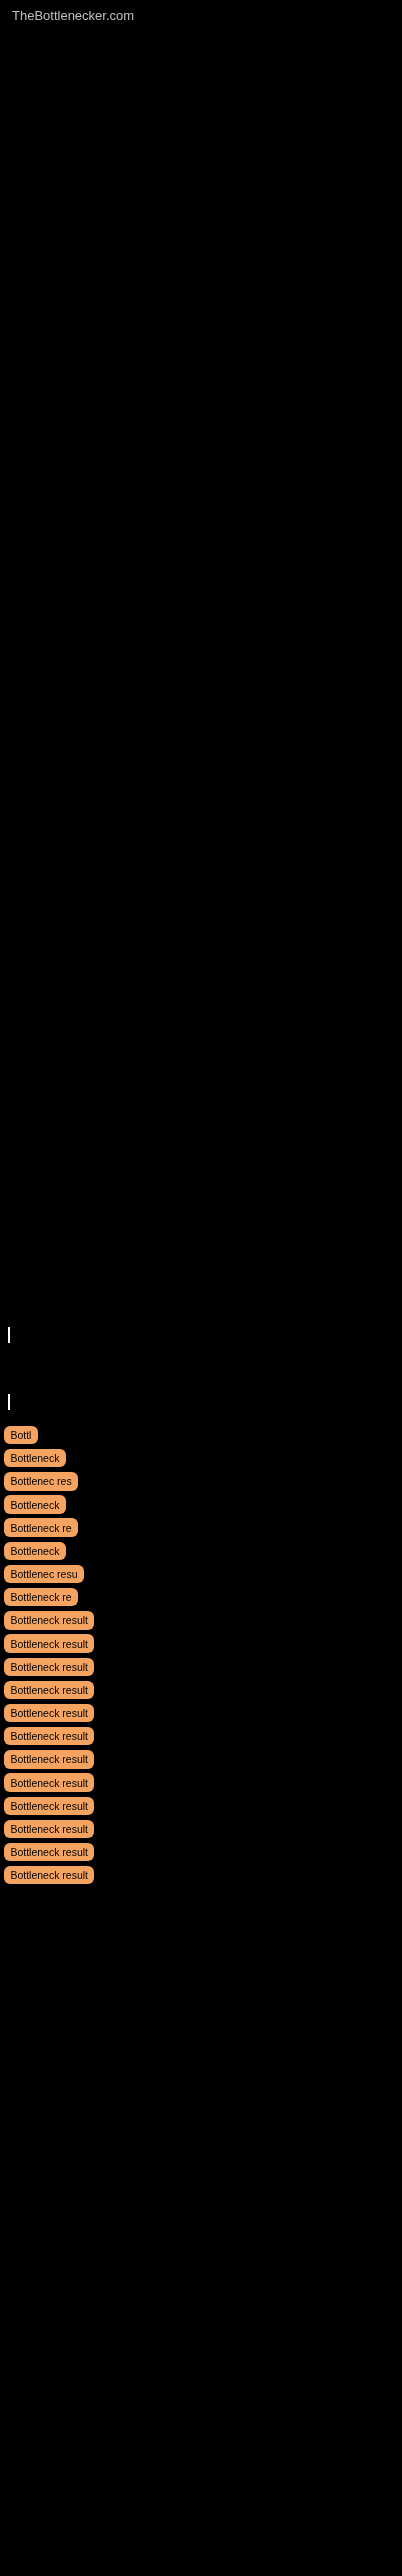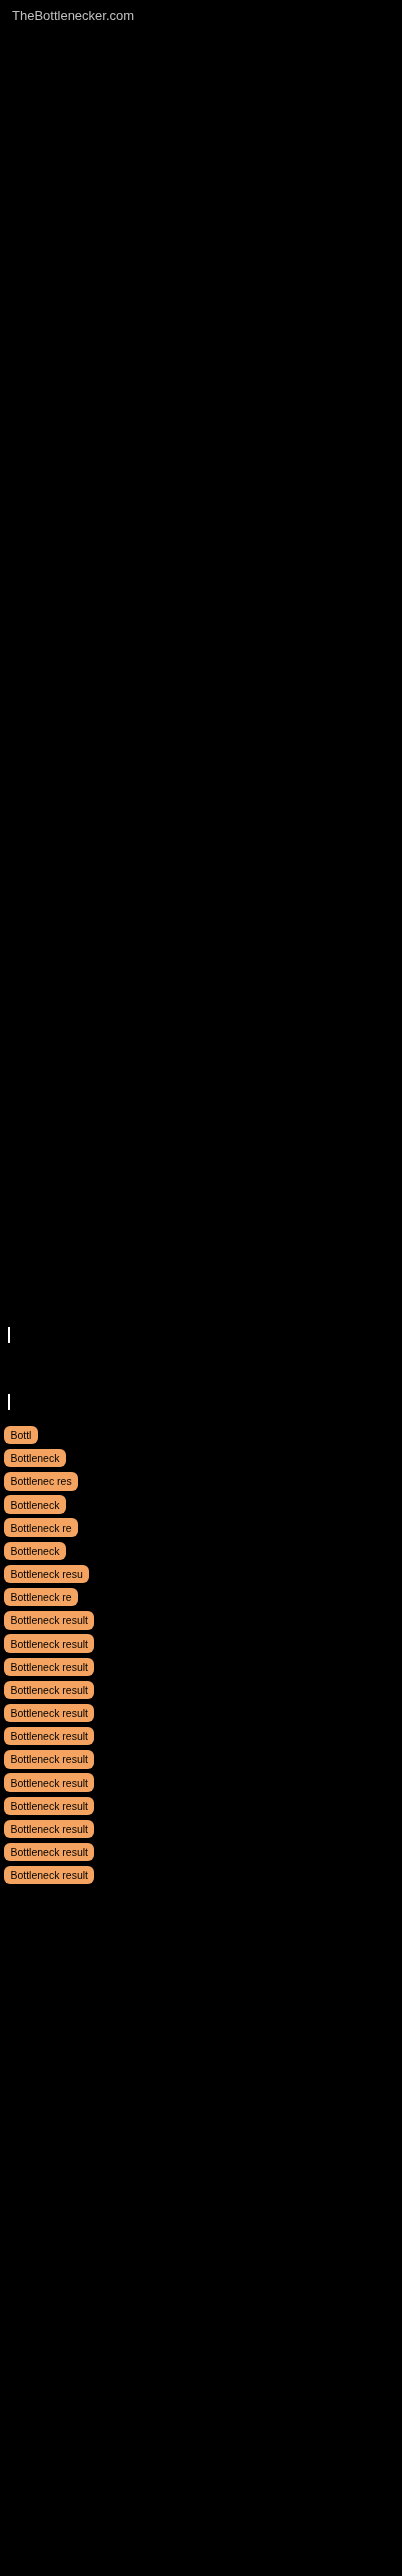--- a/index.html
+++ b/index.html
@@ -91,21 +91,21 @@
 
     <div class="bottleneck-item">
       <span class="bottleneck-badge">Bottleneck re</span>
     </div>
 
     <div class="bottleneck-item">
       <span class="bottleneck-badge">Bottleneck</span>
     </div>
 
     <div class="bottleneck-item">
-      <span class="bottleneck-badge">Bottleneck resu</span>
+      <span class="bottleneck-badge">Bottlenec resu</span>
     </div>
 
     <div class="bottleneck-item">
       <span class="bottleneck-badge">Bottleneck re</span>
     </div>
 
     <div class="bottleneck-item">
       <span class="bottleneck-badge">Bottleneck result</span>
     </div>
 

